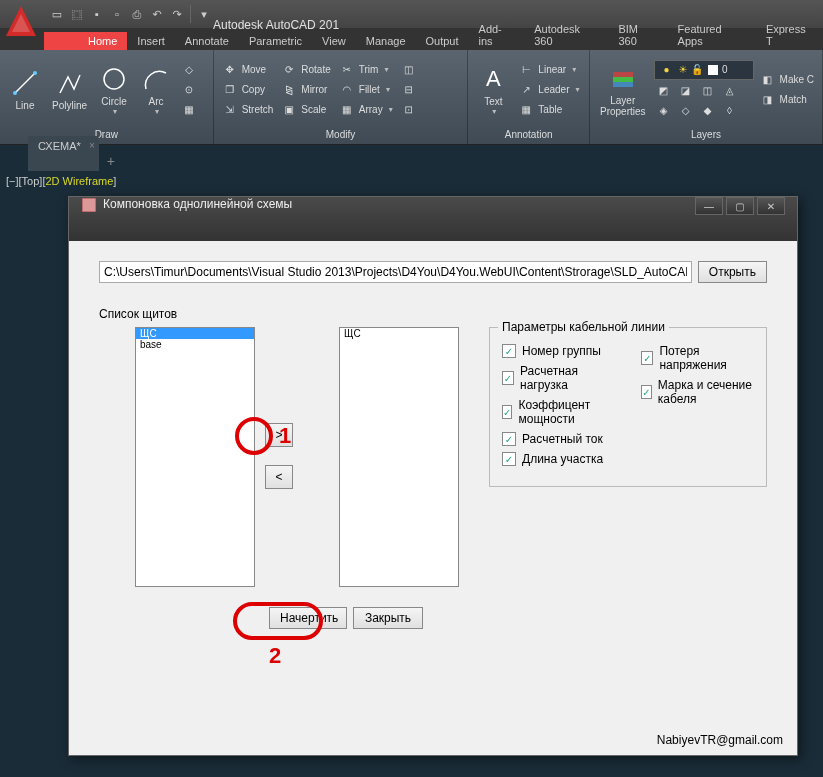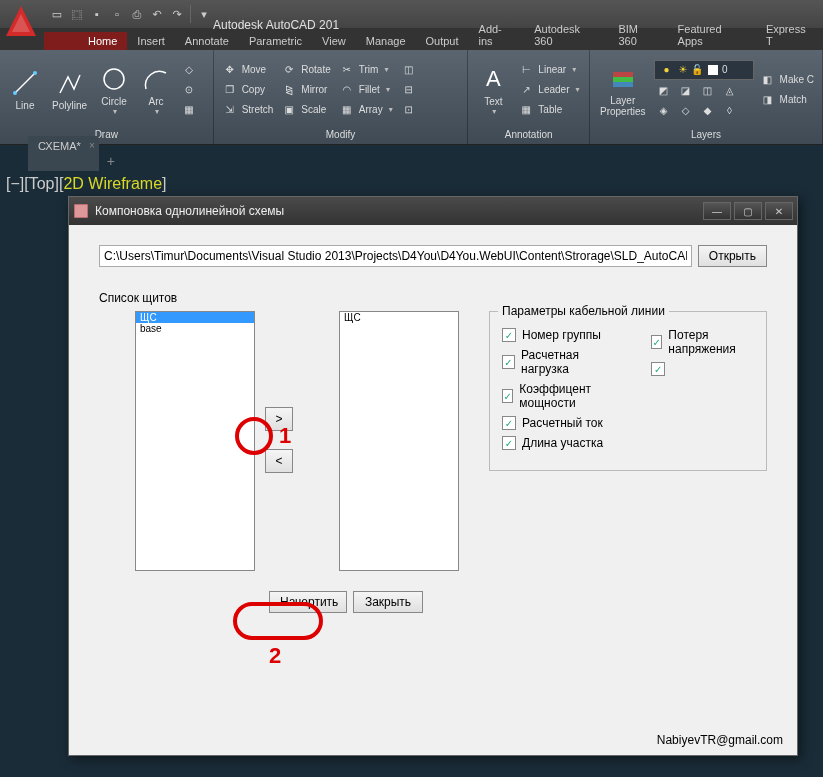--- a/index.html
+++ b/index.html
@@ -9,49 +9,49 @@
 .title-bar { height: 28px; background: linear-gradient(#555, #444); display: flex; align-items: center; padding: 0 4px; }
 .app-icon { width: 38px; height: 38px; position: absolute; left: 2px; top: 2px; z-index: 10; }
 .qat { display: flex; gap: 2px; margin-left: 44px; }
 .qat-btn { width: 18px; height: 18px; display: flex; align-items: center; justify-content: center; color: #ccc; font-size: 11px; cursor: pointer; }
 .qat-sep { width: 1px; height: 18px; background: #666; margin: 0 2px; }
 .title-text { flex: 1; text-align: left; color: #e0e0e0; font-size: 12px; margin-top: 22px; }
 
 
 .ribbon-tabs { height: 22px; background: #333; display: flex; align-items: flex-end; padding-left: 44px; }
 .rtab { padding: 3px 10px; color: #ccc; font-size: 11px; cursor: pointer; }
-.rtab.active { background: #7f1d1d; color: #fff; padding-left: 44px; }
+.rtab.active { background: #ef4444; color: #fff; padding-left: 44px; }
 
 
 .ribbon { height: 95px; background: linear-gradient(#5a6570, #3f4a54); display: flex; border-bottom: 1px solid #222; }
 .panel { border-right: 1px solid rgba(0,0,0,0.3); padding: 2px 6px; display: flex; flex-direction: column; }
 .panel-body { flex: 1; display: flex; align-items: center; gap: 4px; }
 .panel-label { text-align: center; color: #ddd; font-size: 10px; padding: 2px 0; }
 .rbtn { display: flex; flex-direction: column; align-items: center; color: #ddd; font-size: 10px; cursor: pointer; padding: 2px 4px; }
 .rbtn .ico { width: 30px; height: 30px; display: flex; align-items: center; justify-content: center; margin-bottom: 2px; }
 .ritem { display: flex; align-items: center; color: #ddd; font-size: 10px; cursor: pointer; padding: 1px 2px; gap: 4px; white-space: nowrap; }
 .ritem .sico { width: 16px; height: 16px; display: flex; align-items: center; justify-content: center; }
 .col { display: flex; flex-direction: column; gap: 2px; }
 .arrow-down::after { content: "▾"; font-size: 8px; margin-left: 2px; color: #bbb; }
 
 
 .doc-tabs { height: 26px; background: #1a2c38; display: flex; align-items: flex-end; padding-left: 28px; }
 .dtab { background: #3a4650; color: #ccc; font-size: 11px; padding: 4px 18px 19px 10px; position: relative; border-radius: 3px 3px 0 0; cursor: pointer; }
 .dtab .x { position: absolute; right: 4px; top: 4px; font-size: 10px; color: #888; }
 .dtab-add { color: #888; font-size: 14px; padding: 2px 8px; cursor: pointer; }
 
 
-.vp-label { position: absolute; left: 6px; top: 175px; font-size: 16px; }
+.vp-label { position: absolute; left: 6px; top: 175px; font-size: 11px; }
 .vp-label span:nth-child(1){ color: #ccc; }
 .vp-label span:nth-child(2){ color: #ccc; }
 .vp-label span:nth-child(3){ color: #d9d926; }
 
 
 .dialog { position: absolute; left: 68px; top: 196px; width: 730px; height: 560px; background: #f0f0f0; border: 1px solid #666; box-shadow: 3px 3px 10px rgba(0,0,0,0.5); }
-.dlg-title { height: 28px; background: linear-gradient(#4a4a4a, #333); display: flex; align-items: center; padding: 0 4px; }
+.dlg-title { height: 44px; background: linear-gradient(#4a4a4a, #333); display: flex; align-items: flex-start; padding: 0 12px; }
 .dlg-title-icon { width: 16px; height: 16px; margin-right: 6px; display: flex; align-items: center; justify-content: center; }
 .dlg-title-text { flex: 1; color: #eee; font-size: 12px; }
 .dlg-win-btn { width: 28px; height: 18px; background: linear-gradient(#555,#333); border: 1px solid #666; color: #ccc; font-size: 10px; display: flex; align-items: center; justify-content: center; margin-left: 3px; cursor: pointer; }
 .dlg-body { padding: 20px 30px; font-size: 12px; color: #000; }
 
 .row { display: flex; align-items: center; gap: 6px; }
 .label { margin-bottom: 4px; }
 input.text { height: 22px; border: 1px solid #aaa; padding: 0 4px; font-size: 12px; }
 .btn { height: 22px; padding: 0 10px; background: linear-gradient(#f5f5f5,#e0e0e0); border: 1px solid #888; font-size: 12px; cursor: pointer; }
 .listbox { border: 1px solid #888; background: #fff; font-size: 10px; margin-left: 36px; }
@@ -387,20 +387,21 @@
                 <span>Длина участка</span>
               </div>
           </div>
           <div>
             <div class="cb-row">
                 <span class="cb">✓</span>
                 <span>Потеря напряжения</span>
               </div>
             <div class="cb-row">
                 <span class="cb">✓</span>
+                <span>Марка и сечение кабеля</span>
               </div>
           </div>
         </div>
       </div>
     </div>
 
     <div style="display:flex;gap:6px;margin-left:170px;margin-top:20px">
       <button class="btn" style="width:78px">Начертить</button>
       <button class="btn" style="width:70px">Закрыть</button>
     </div>

